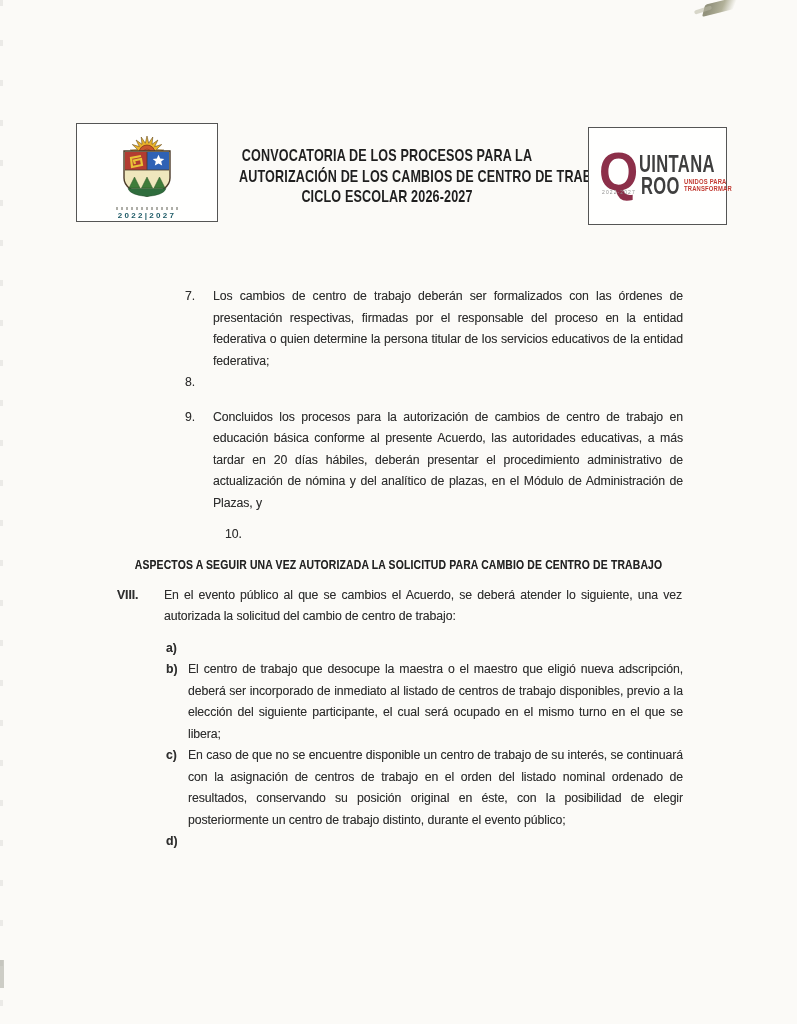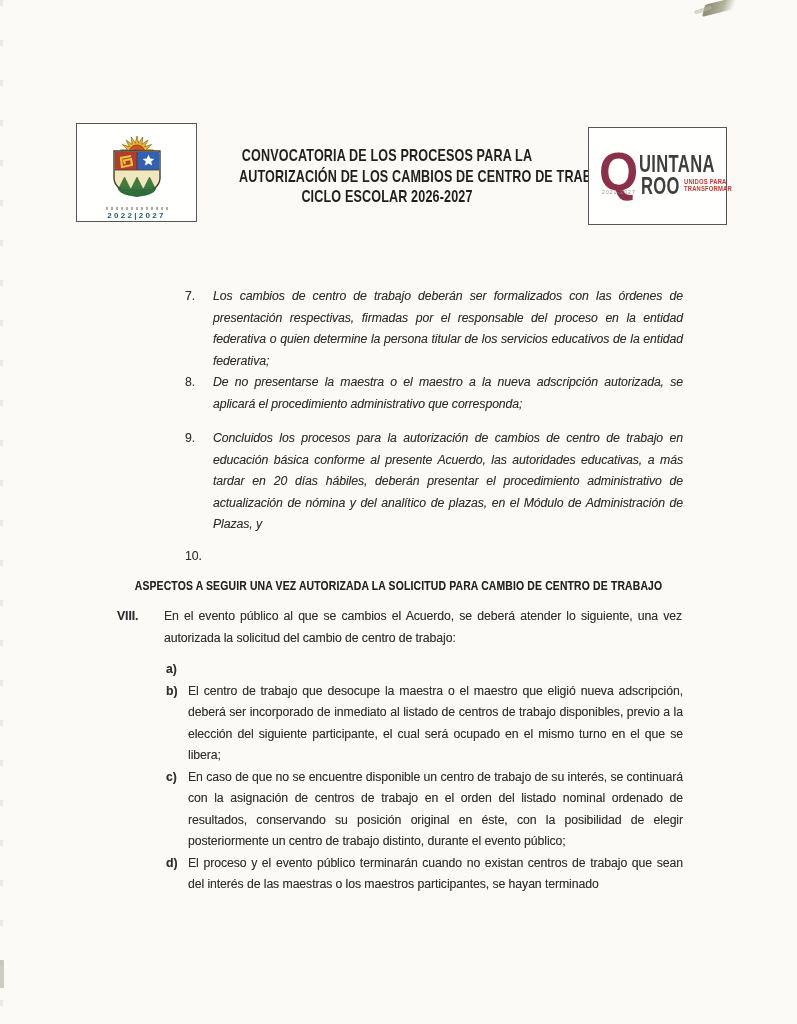--- a/index.html
+++ b/index.html
@@ -22,21 +22,21 @@
   
   .smudge { position:absolute; left:703px; top:1px; width:36px; height:11px;
     background:linear-gradient(100deg,#87876f 15%,#aaa98f 55%,rgba(200,200,185,0) 90%);
     transform:rotate(-14deg) skewX(-28deg); border-radius:2px; opacity:.9; }
   .smudge-tail { position:absolute; left:694px; top:8px; width:18px; height:4px;
     background:#b9b8a4; transform:rotate(-18deg); opacity:.55; border-radius:2px; }
   .edge-mark { position:absolute; left:0; top:960px; width:4px; height:28px; background:#a8a89e; opacity:.55; }
 
   
   .logo-box { position:absolute; background:#fffffe; border:1.4px solid #555; }
-  .logo-box.left  { left:76px; top:123px; width:121px; height:99px;padding-left:40px; }
+  .logo-box.left  { left:76px; top:123px; width:142px; height:99px;padding-left:40px; }
   .logo-box.right { left:588px; top:127px; width:139px; height:98px; }
 
   .arms-wrap { position:absolute; left:50%; top:4px; transform:translateX(-50%); text-align:center; }
   .tiny-caption { width:62px; height:3px; margin:1px auto 1px auto;
     background:repeating-linear-gradient(to right,#9a9a92 0 2px, transparent 2px 5px); opacity:.8; }
   .years-label { font-size:8px; font-weight:bold; letter-spacing:2.3px; color:#1d5a66; white-space:nowrap; }
 
   .q-letter { position:absolute; left:10px; top:17px; font-size:53px; line-height:1;
     font-weight:bold; color:#8c2f49; transform:scaleX(.95); transform-origin:left top; }
   .uintana  { position:absolute; left:50px; top:25px; font-size:23px; line-height:1; font-weight:bold;
@@ -51,27 +51,27 @@
     font-weight:bold; color:#1f1f1f; font-size:17px; line-height:20.5px; letter-spacing:.2px;
     transform:scaleX(.74); transform-origin:50% 0; white-space:nowrap; }
 
   
   .doc-body { position:absolute; left:0; top:286px; width:797px;
     font-size:12.3px; line-height:21.5px; letter-spacing:-.1px; color:#2e2e2e;
     text-shadow:0 0 .3px rgba(40,40,40,.35); }
   .item { display:flex; align-items:flex-start; }
   .item .text { text-align:justify; }
   .num-item .marker { flex:0 0 28px; margin-left:185px; }
-  .num-item .text   { flex:0 0 470px;font-style:italic; }
+  .num-item .text   { flex:0 0 470px; }
   .rom-item .marker { flex:0 0 47px; margin-left:117px; font-weight:600; }
   .rom-item .text   { flex:0 0 518px; }
   .let-item .marker { flex:0 0 22px; margin-left:166px; font-weight:700; }
   .let-item .text   { flex:0 0 495px; }
   #num-9  { margin-top:13px; }
-  #num-10 { margin-top:10px; }
+  #num-10 { margin-top:10px;margin-left:40px; }
   .section-heading { margin-top:11px; width:100%; text-align:center; font-weight:bold;
     color:#222; font-size:13px; line-height:16px; transform:scaleX(.8); transform-origin:50% 50%;
     white-space:nowrap; letter-spacing:.2px; }
   .rom-item { margin-top:12px; }
   .letter-group { margin-top:10px; }
 </style>
 </head>
 <body>
 
 <div class="page">
@@ -129,21 +129,20 @@
   </div>
 
   <div class="doc-body">
 
     <div class="item num-item" id="num-7">
       <div class="marker">7.</div>
       <div class="text">Los cambios de centro de trabajo deberán ser formalizados con las órdenes de presentación respectivas, firmadas por el responsable del proceso en la entidad federativa o quien determine la persona titular de los servicios educativos de la entidad federativa;</div>
     </div>
     <div class="item num-item" id="num-8">
       <div class="marker">8.</div>
-      <div class="text">De no presentarse la maestra o el maestro a la nueva adscripción autorizada, se aplicará el procedimiento administrativo que corresponda;</div>
     </div>
     <div class="item num-item" id="num-9">
       <div class="marker">9.</div>
       <div class="text">Concluidos los procesos para la autorización de cambios de centro de trabajo en educación básica conforme al presente Acuerdo, las autoridades educativas, a más tardar en 20 días hábiles, deberán presentar el procedimiento administrativo de actualización de nómina y del analítico de plazas, en el Módulo de Administración de Plazas, y</div>
     </div>
     <div class="item num-item" id="num-10">
       <div class="marker">10.</div>
     </div>
 
     <div class="section-heading">ASPECTOS A SEGUIR UNA VEZ AUTORIZADA LA SOLICITUD PARA CAMBIO DE CENTRO DE TRABAJO</div>
@@ -160,18 +159,17 @@
       <div class="item let-item">
         <div class="marker">b)</div>
         <div class="text">El centro de trabajo que desocupe la maestra o el maestro que eligió nueva adscripción, deberá ser incorporado de inmediato al listado de centros de trabajo disponibles, previo a la elección del siguiente participante, el cual será ocupado en el mismo turno en el que se libera;</div>
       </div>
       <div class="item let-item">
         <div class="marker">c)</div>
         <div class="text">En caso de que no se encuentre disponible un centro de trabajo de su interés, se continuará con la asignación de centros de trabajo en el orden del listado nominal ordenado de resultados, conservando su posición original en éste, con la posibilidad de elegir posteriormente un centro de trabajo distinto, durante el evento público;</div>
       </div>
       <div class="item let-item">
         <div class="marker">d)</div>
-        <div class="text">El proceso y el evento público terminarán cuando no existan centros de trabajo que sean del interés de las maestras o los maestros participantes, se hayan terminado</div>
       </div>
     </div>
 
   </div>
 </div>
 
 </body></html>

